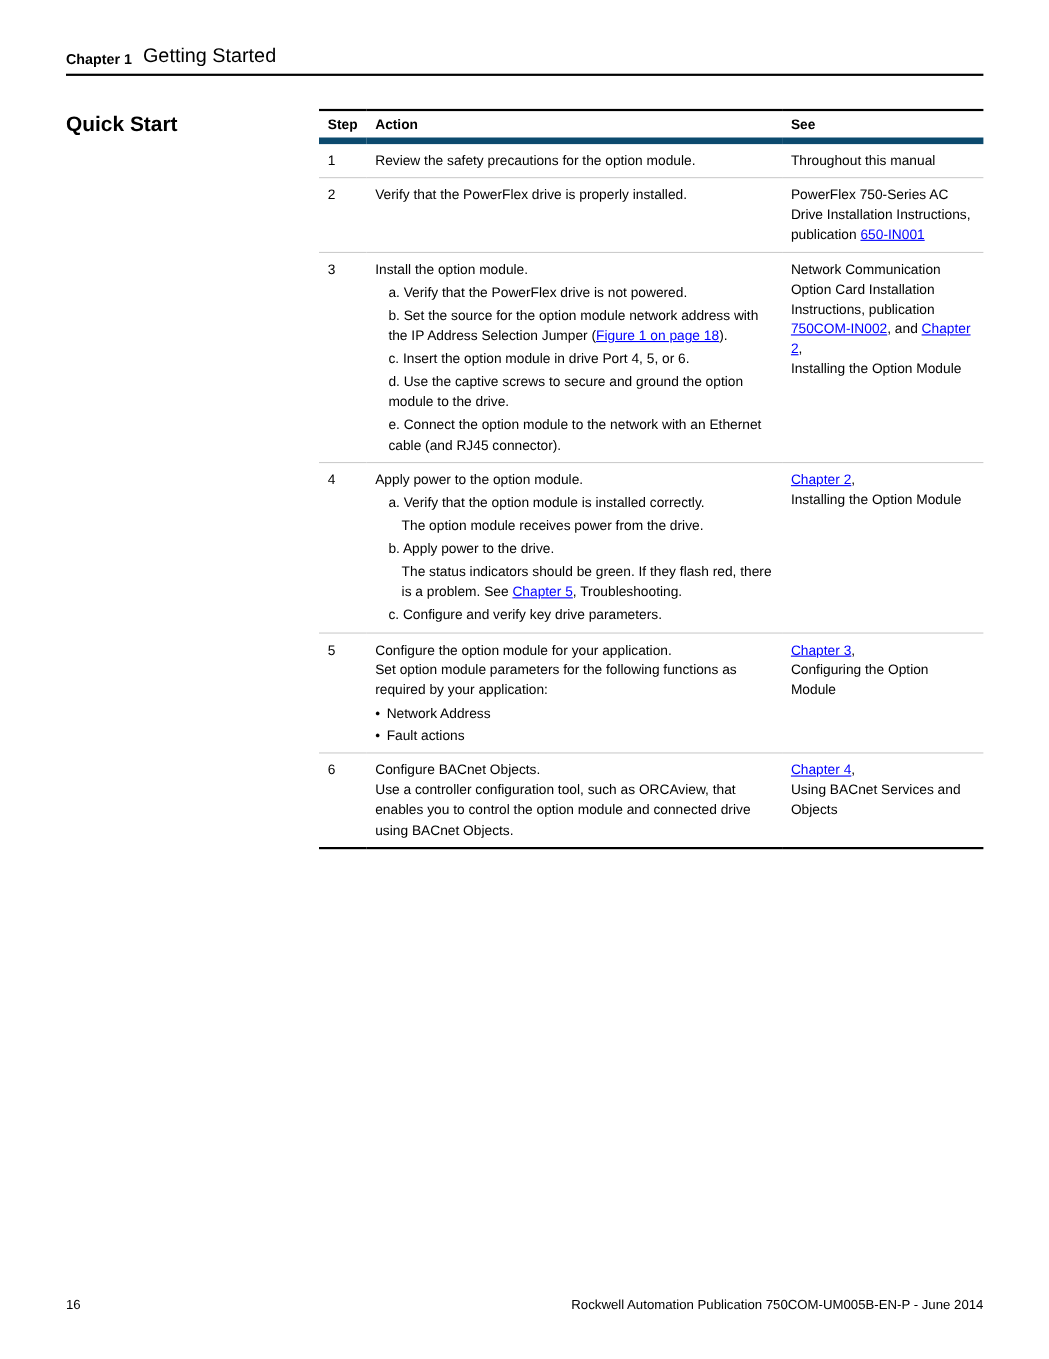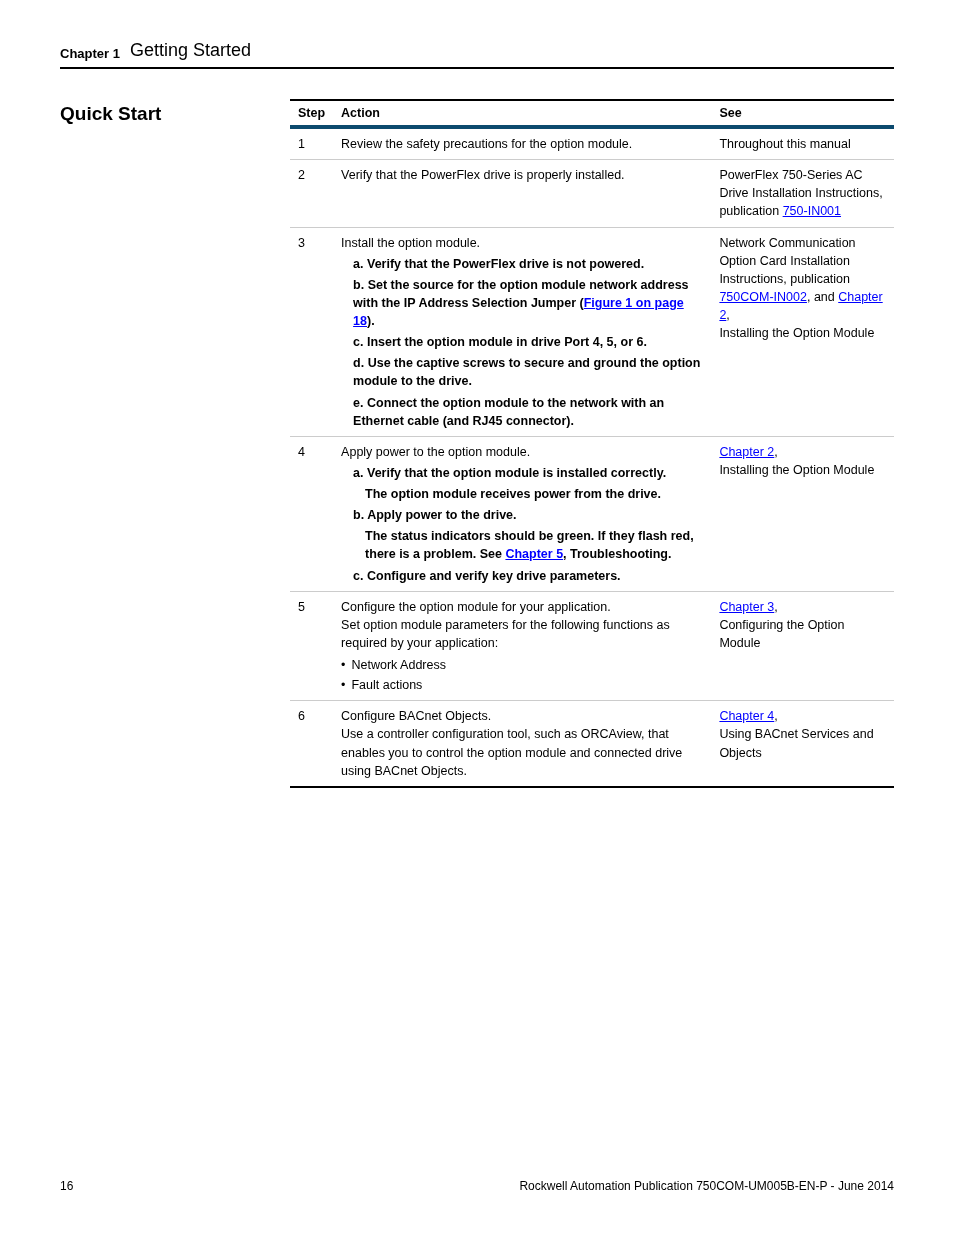--- a/index.html
+++ b/index.html
@@ -51,21 +51,21 @@
       line-height: 1.5;
       margin-bottom: 14px;
     }
     table {
       width: 100%;
       border-collapse: collapse;
       font-size: 12.5px;
     }
     table thead tr th {
       border-top: 2px solid #000;
-      border-bottom: 4px solid #0c4a6e;
+      border-bottom: 6px solid #0c4a6e;
       padding: 5px 8px;
       text-align: left;
       font-weight: bold;
       background: #fff;
     }
     table tbody tr td {
       border-bottom: 1px solid #ccc;
       padding: 6px 8px;
       vertical-align: top;
       line-height: 1.45;
@@ -80,21 +80,20 @@
     .action-col {
       width: 380px;
       margin-top: 25px;
     }
     .see-col {
       width: 200px;
     }
     .sub-item {
       margin-left: 12px;
       margin-top: 3px;
-      font-weight: bold;
     }
     .link {
       color: #00f;
       text-decoration: underline;
     }
     .bullet-item {
       display: flex;
       gap: 6px;
       margin-top: 2px;
     }
@@ -140,21 +139,21 @@
           <tr>
             <td class="step-num">1</td>
             <td class="action-col">Review the safety precautions for the option module.</td>
             <td class="see-col">Throughout this manual</td>
           </tr>
 
           <tr>
             <td class="step-num">2</td>
             <td class="action-col">Verify that the PowerFlex drive is properly installed.</td>
             <td class="see-col">
-              PowerFlex 750-Series AC Drive Installation Instructions, publication <a class="link">750-IN001</a>
+              PowerFlex 750-Series AC Drive Installation Instructions, publication <a class="link">650-IN001</a>
             </td>
           </tr>
 
           <tr>
             <td class="step-num">3</td>
             <td class="action-col">
               Install the option module.
               <div class="sub-item">a. Verify that the PowerFlex drive is not powered.</div>
               <div class="sub-item">b. Set the source for the option module network address with the IP Address Selection Jumper (<a class="link">Figure 1 on page 18</a>).</div>
               <div class="sub-item">c. Insert the option module in drive Port 4, 5, or 6.</div>

